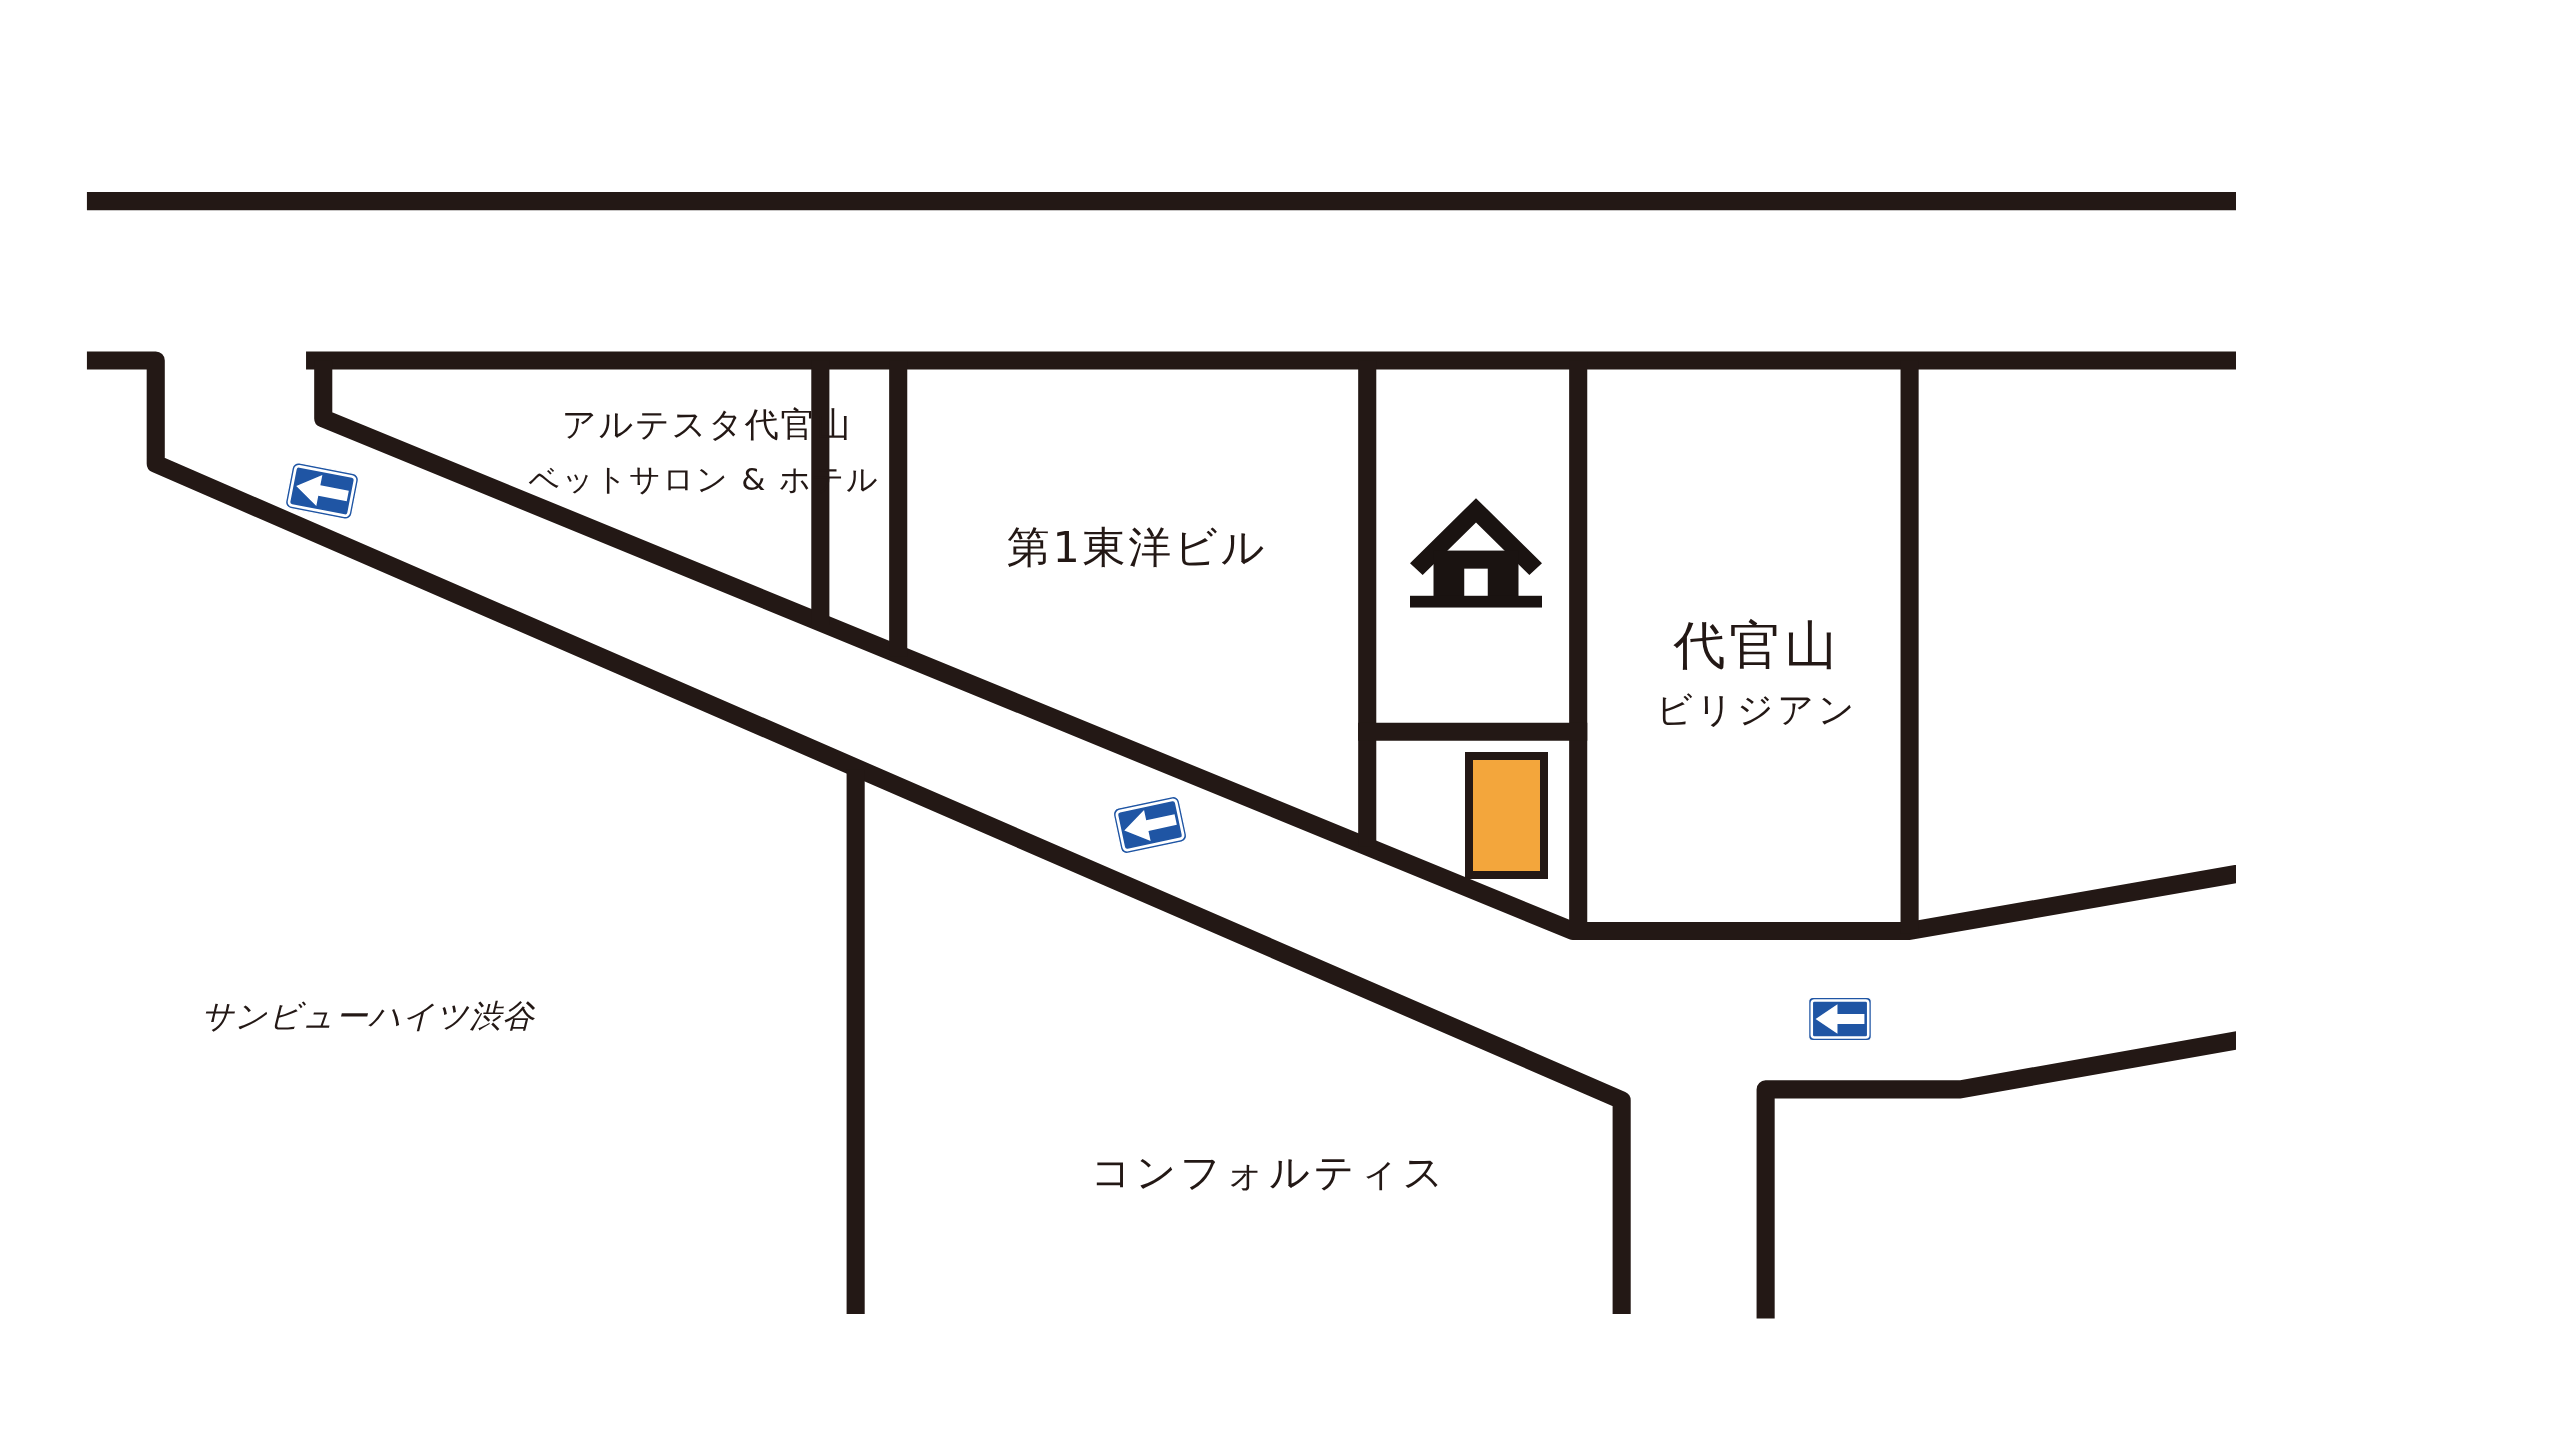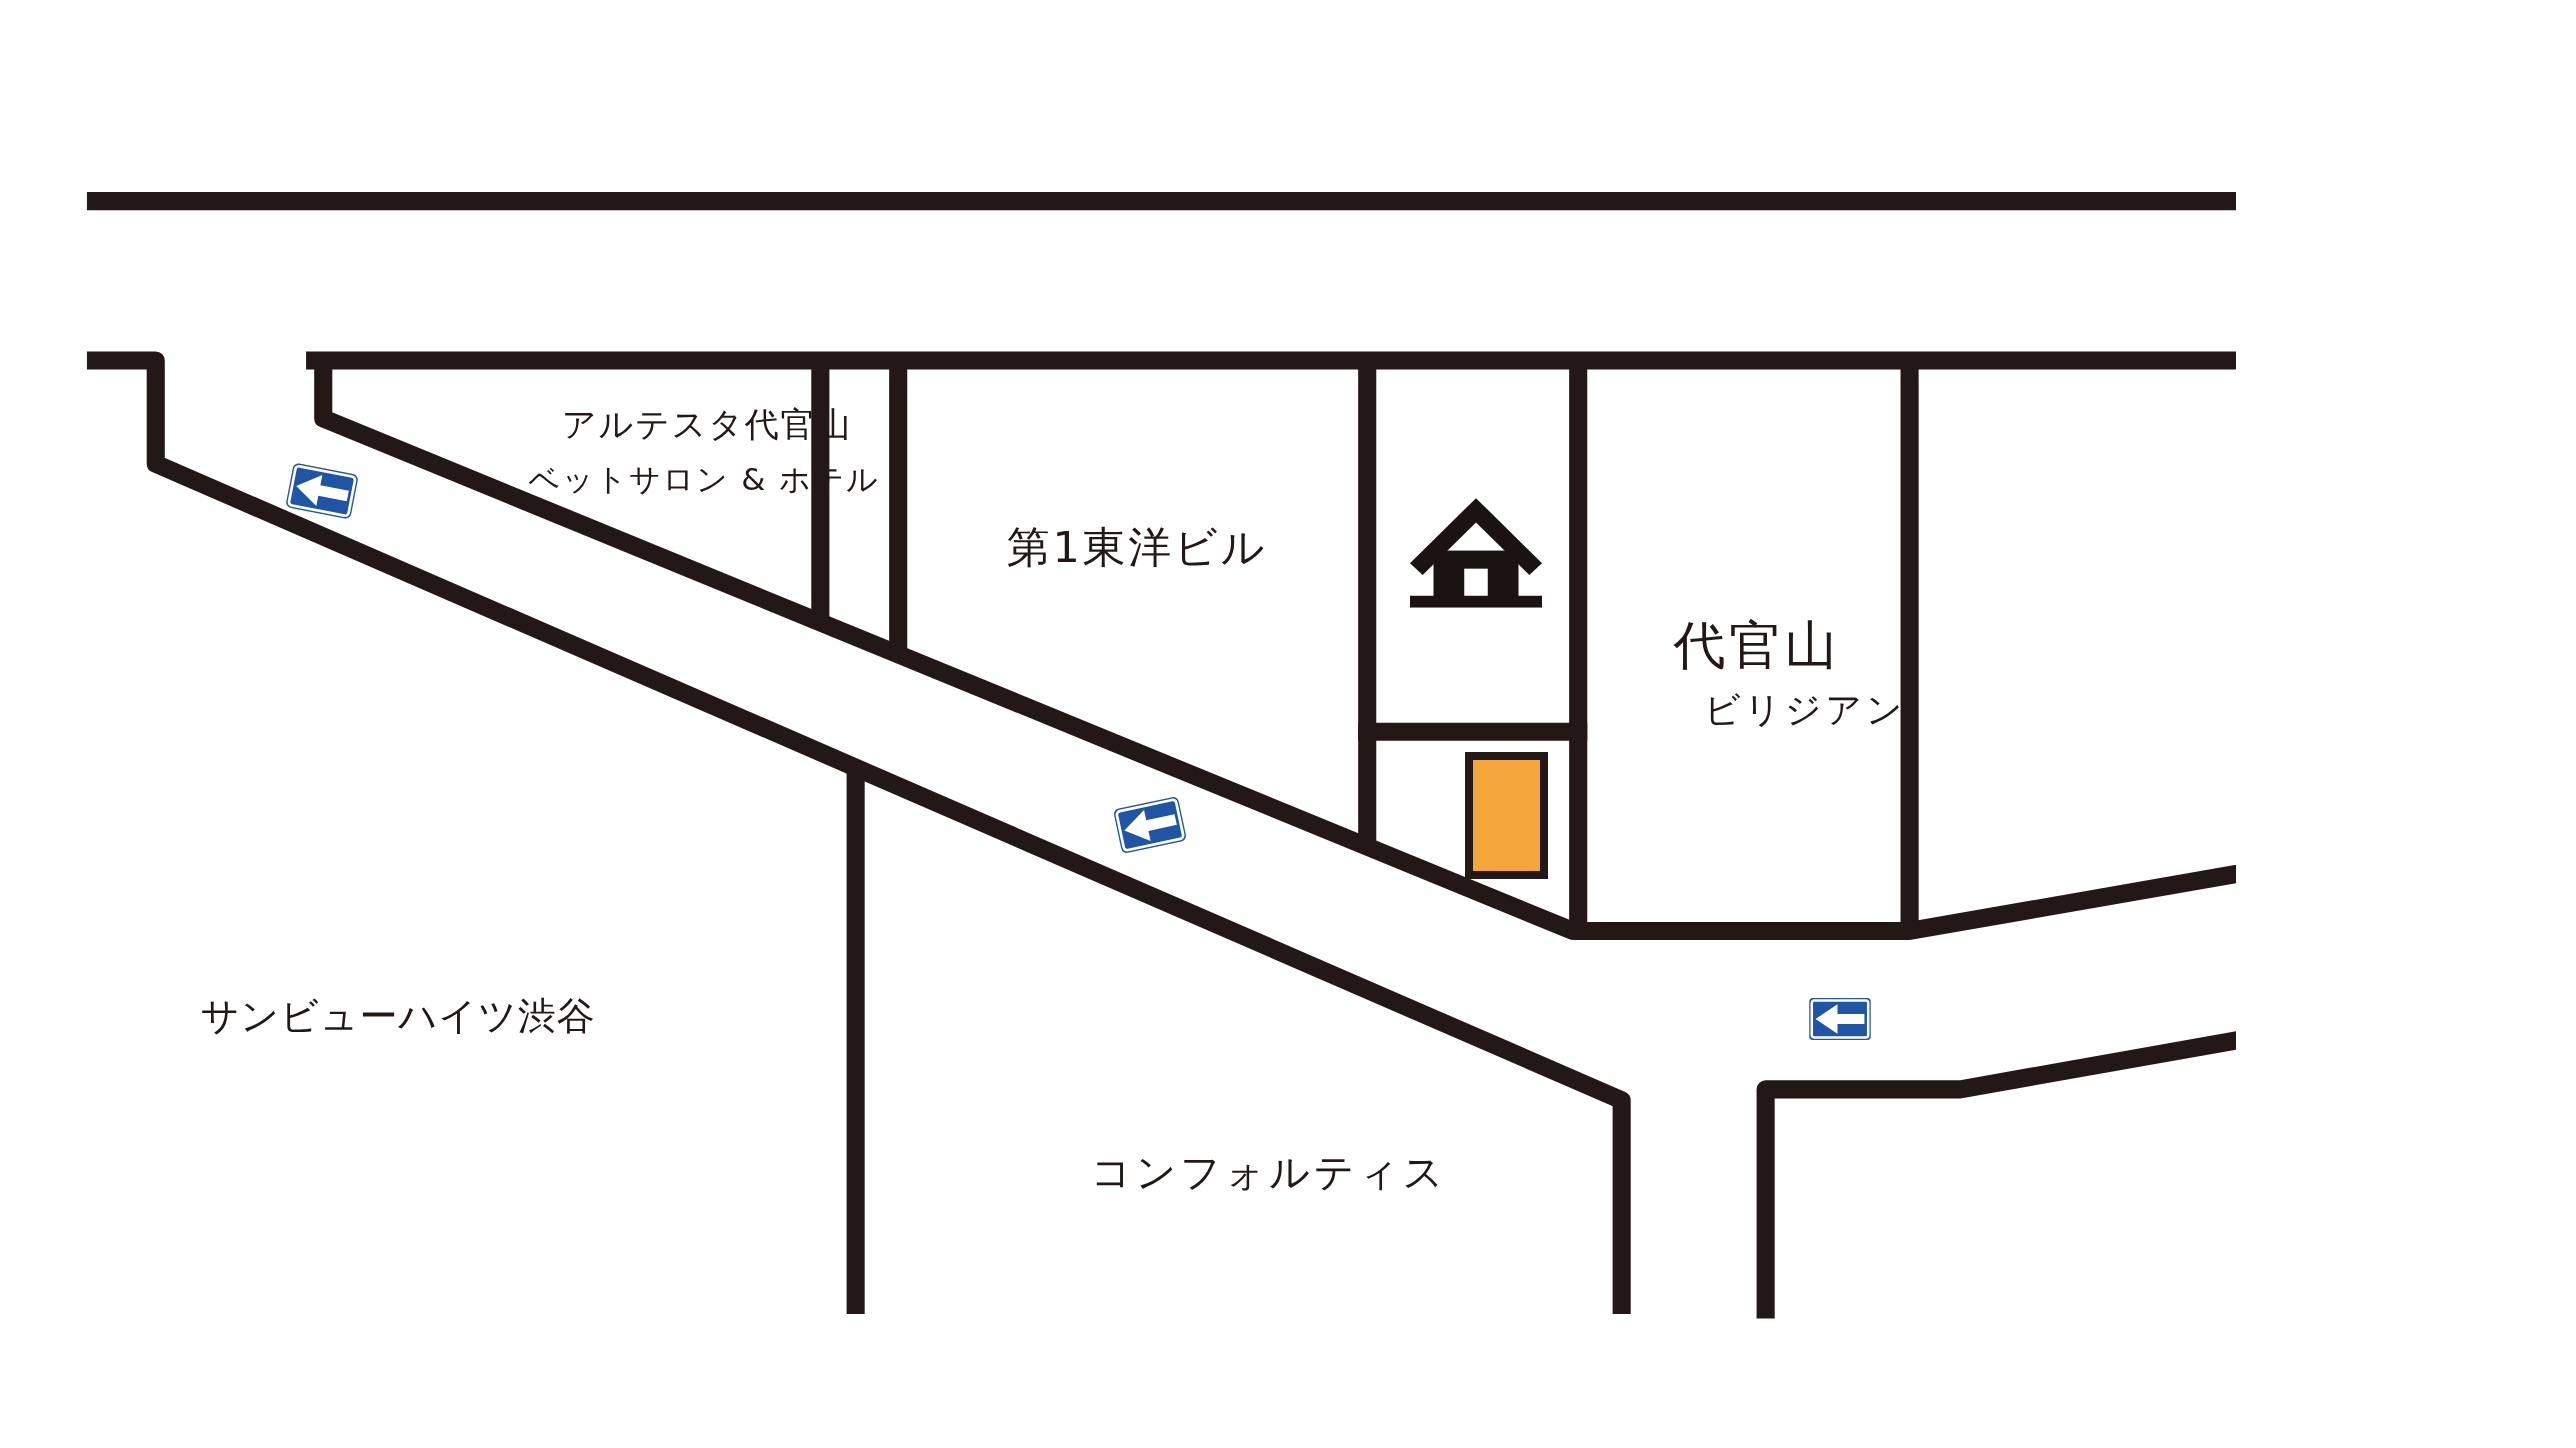--- a/index.html
+++ b/index.html
@@ -54,23 +54,23 @@
 
     <path d="M945 850 V1451"></path>
   </svg>
 
   <div class="map-label" style="left:707px;top:424px;font-size:34px;letter-spacing:1.8px;">アルテスタ代官山</div>
   <div class="map-label" style="left:704px;top:479px;font-size:31px;letter-spacing:1.8px;text-align:right;">ベットサロン &amp; ホテル</div>
 
   <div class="map-label" style="left:1137px;top:547px;font-size:43px;letter-spacing:2.7px;">第1東洋ビル</div>
 
   <div class="map-label" style="left:1757px;top:645px;font-size:52px;letter-spacing:3.6px;">代官山</div>
-  <div class="map-label" style="left:1757px;top:710px;font-size:36px;letter-spacing:3.6px;margin-left:48px;">ビリジアン</div>
+  <div class="map-label" style="left:1757px;top:710px;font-size:36px;letter-spacing:3.6px;">ビリジアン</div>
 
-  <div class="map-label" style="left:398px;top:1016px;font-size:38px;letter-spacing:0.9px;">サンビューハイツ渋谷</div>
+  <div class="map-label" style="left:368px;top:1016px;font-size:32px;letter-spacing:0.9px;font-style:italic;">サンビューハイツ渋谷</div>
 
   <div class="map-label" style="left:1269px;top:1172px;font-size:40px;letter-spacing:3.6px;text-align:right;">コンフォルティス</div>
 
   <svg id="house" viewBox="0 0 146 128">
     <path class="hfill" d="M73 0 L146 72 L132 85 L73 27 L14 85 L0 72 Z"></path>
     <rect class="hfill" x="26" y="58" width="94" height="56"></rect>
     <rect class="hfill" x="0" y="108" width="146" height="13"></rect>
     <rect x="60" y="78" width="26" height="30" fill="#fff"></rect>
   </svg>
 

